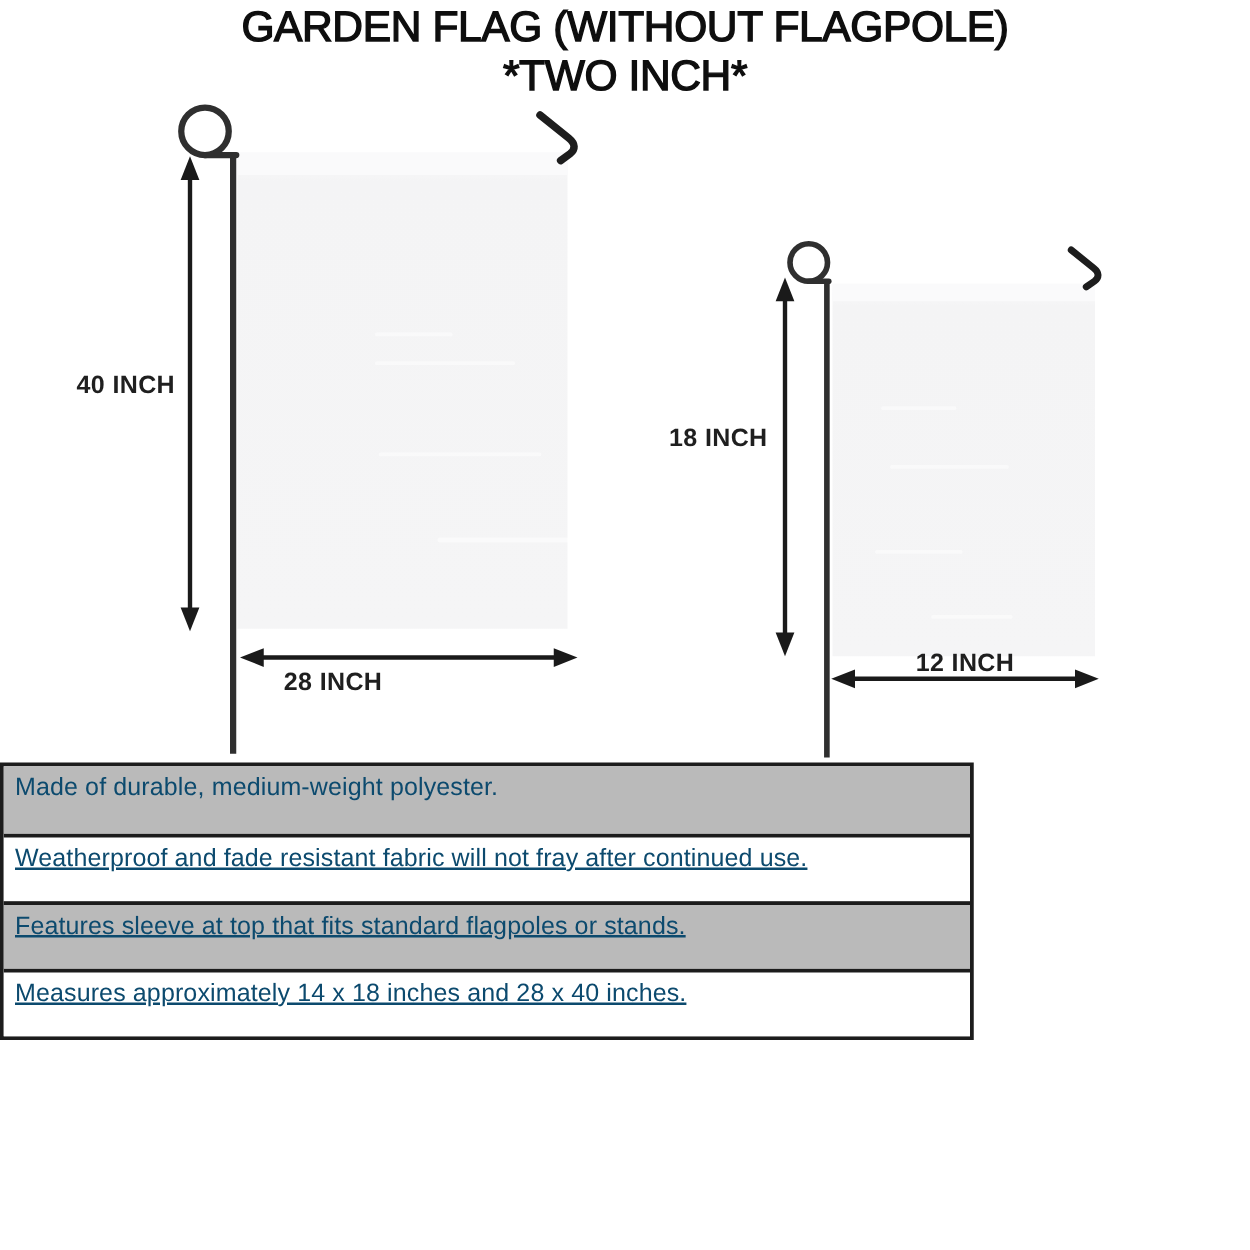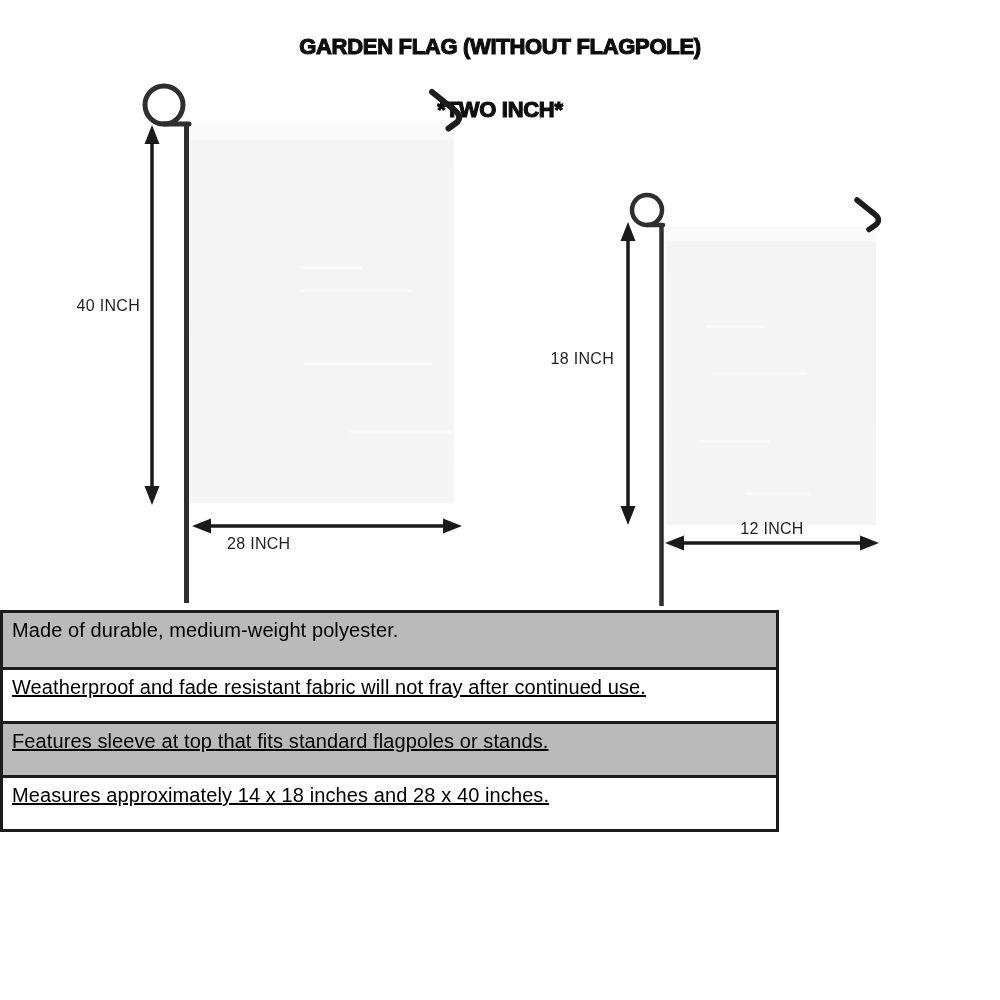--- a/index.html
+++ b/index.html
@@ -13,57 +13,56 @@
   }
   
   .title-block {
     position: absolute;
     top: 3px; left: 0;
     width: 100%;
     text-align: center;
     color: #0e0e0e;
   }
   .title-line {
-    font-size: 22px;
+    font-size: 34px;
     line-height: 39px;
-    font-weight: bold;
+    font-weight: normal;
     letter-spacing: -0.3px;
-    margin-top: 24px;
     -webkit-text-stroke: 1.1px #0e0e0e;
   }
   
   .diagram-svg { position: absolute; top: 0; left: 0; }
   
   .dim-label {
     position: absolute;
-    font-size: 16px;
-    font-weight: normal;
+    font-size: 20px;
+    font-weight: bold;
     color: #1f1f1f;
     letter-spacing: 0.3px;
     white-space: nowrap;
   }
   .lbl-40 { left: 18px;  top: 297px; width: 122px; text-align: right; }
   .lbl-28 { left: 227px; top: 535px; width: 200px; text-align: left; }
-  .lbl-18 { left: 492px; top: 350px; width: 122px; text-align: right; }
+  .lbl-18 { left: 492px; top: 340px; width: 122px; text-align: right; }
   .lbl-12 { left: 672px; top: 520px; width: 200px; text-align: center; }
   
   .spec-table {
     position: absolute;
     left: 0; top: 610px;
     width: 779px;
     box-sizing: border-box;
     border: 3px solid #1c1c1c;
   }
   .spec-row {
     height: 54px;
     box-sizing: border-box;
     padding: 5px 9px;
     font-size: 20px;
     line-height: 25px;
-    color: #000000;
+    color: #0c4a6e;
     letter-spacing: 0.1px;
   }
   .spec-row + .spec-row { border-top: 3px solid #1c1c1c; text-decoration: underline; }
   .row-gray  { background: #bababa; }
   .row-white { background: #ffffff; }
 </style>
 </head>
 <body>
 
 <div class="canvas">

